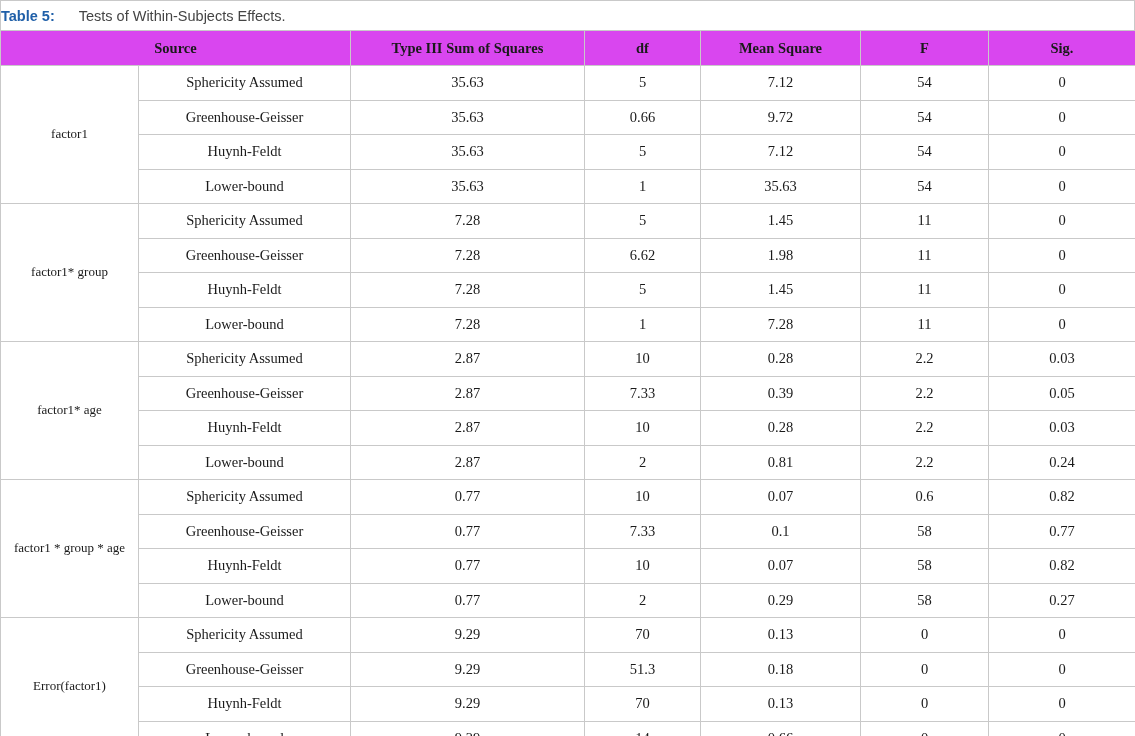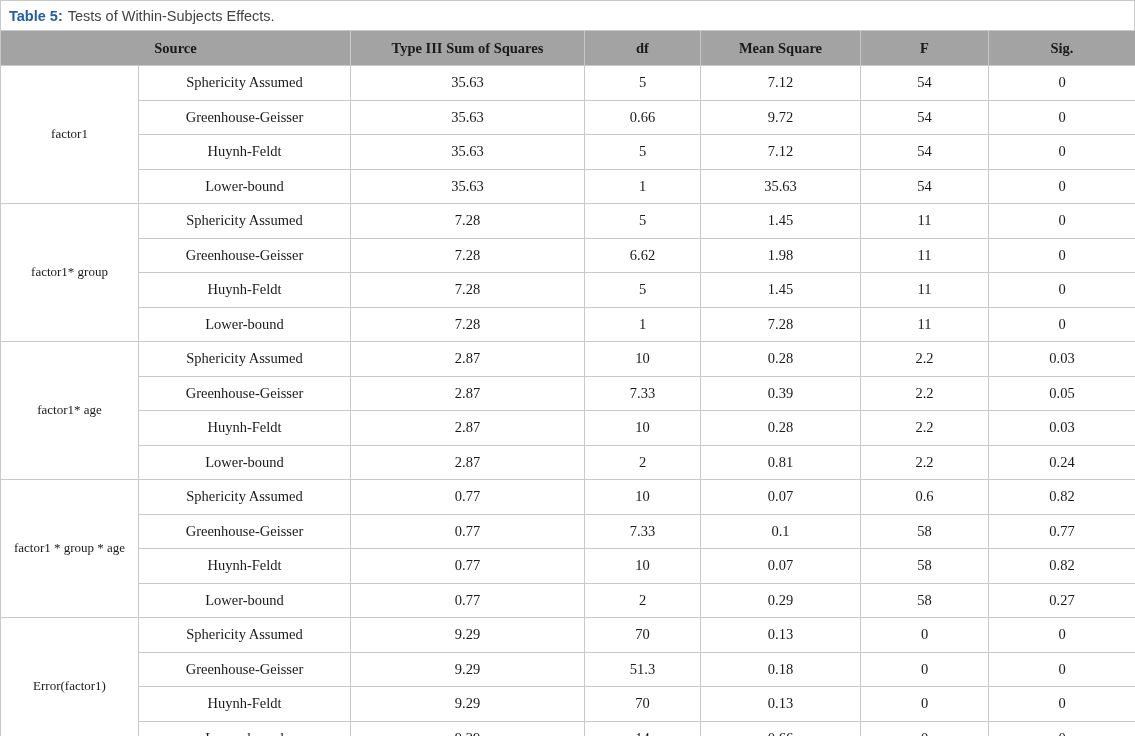--- a/index.html
+++ b/index.html
@@ -20,52 +20,53 @@
     position: relative;
   }
   .caption-bar {
     height: 30px;
     box-sizing: border-box;
     border: 1px solid #c9c9c9;
     border-bottom: none;
     background: #ffffff;
     display: flex;
     align-items: center;
-    padding-left: 8px;
+    padding-left: 0;
     font-family: "Liberation Sans", sans-serif;
     font-size: 14.5px;
     color: #333333;
   }
   .caption-label {
     color: #1f5fa8;
     font-weight: bold;
     margin-right: 5px;
     font-family: "Liberation Sans", sans-serif;
   }
   .caption-text {
     color: #444444;
     font-family: "Liberation Sans", sans-serif;
+    margin-left: 19px;
   }
   table.anova {
     border-collapse: collapse;
     width: 1135px;
     table-layout: fixed;
     font-size: 14.5px;
     color: #1a1a1a;
   }
   table.anova th, table.anova td {
     border: 1px solid #c9c9c9;
     text-align: center;
     vertical-align: middle;
     padding: 0;
     height: 34.5px;
     box-sizing: border-box;
   }
   table.anova thead th {
-    background: #a3a3a3;
+    background: #d946ef;
     font-weight: bold;
     font-family: "Liberation Serif", serif;
     height: 35px;
   }
   td.source-cell {
     background: #ffffff;
     font-family: "Liberation Serif", serif;
     font-size: 13px;
     line-height: 1.25;
     padding: 0 4px;

